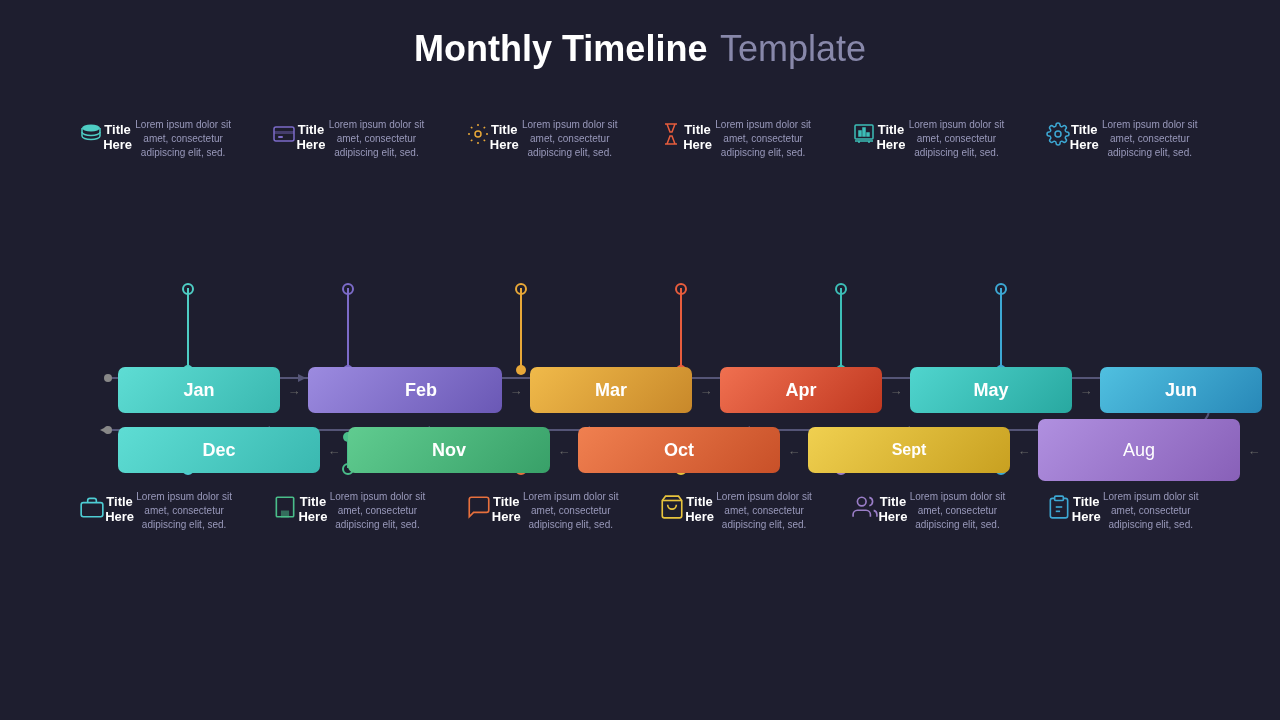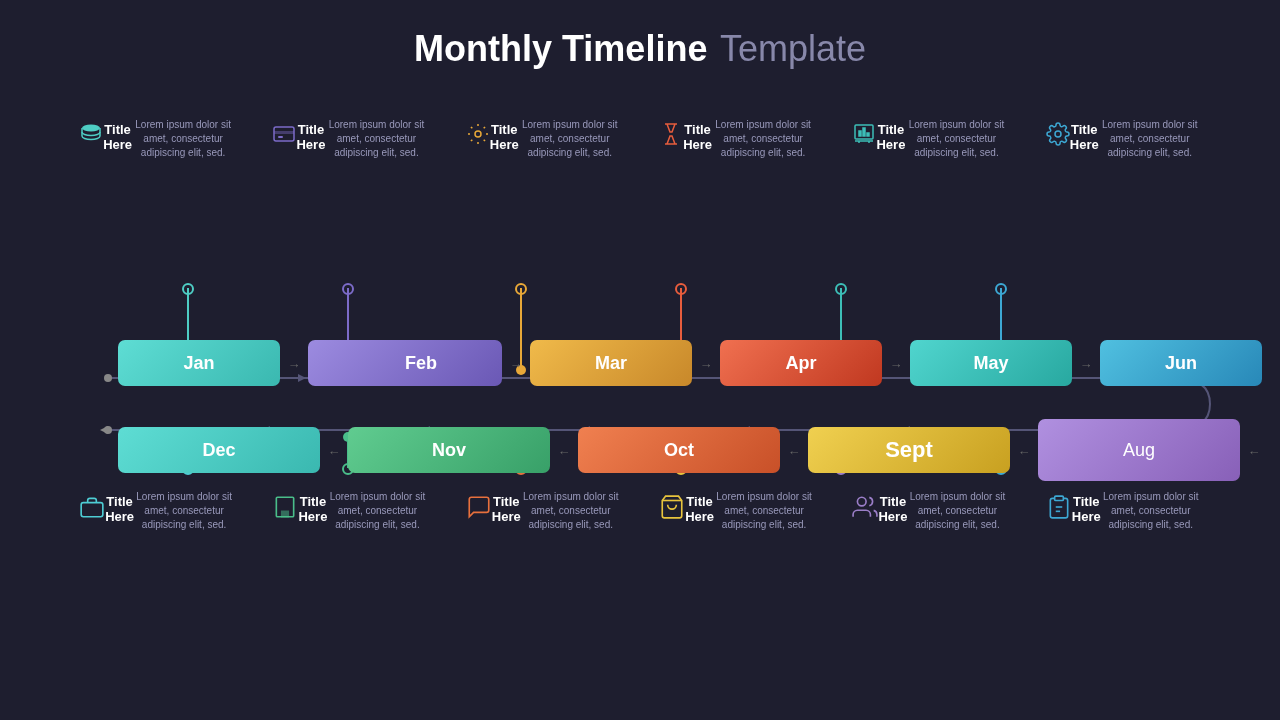--- a/index.html
+++ b/index.html
@@ -244,42 +244,42 @@
         <svg width="24" height="24" viewBox="0 0 24 24" fill="none" stroke="#3da8d4" stroke-width="1.5">
             <circle cx="12" cy="12" r="3"></circle>
             <path d="M19.4 15a1.65 1.65 0 0 0 .33 1.82l.06.06a2 2 0 0 1-2.83 2.83l-.06-.06a1.65 1.65 0 0 0-1.82-.33 1.65 1.65 0 0 0-1 1.51V21a2 2 0 0 1-4 0v-.09A1.65 1.65 0 0 0 9 19.4a1.65 1.65 0 0 0-1.82.33l-.06.06a2 2 0 0 1-2.83-2.83l.06-.06A1.65 1.65 0 0 0 4.68 15a1.65 1.65 0 0 0-1.51-1H3a2 2 0 0 1 0-4h.09A1.65 1.65 0 0 0 4.6 9a1.65 1.65 0 0 0-.33-1.82l-.06-.06a2 2 0 0 1 2.83-2.83l.06.06A1.65 1.65 0 0 0 9 4.68a1.65 1.65 0 0 0 1-1.51V3a2 2 0 0 1 4 0v.09a1.65 1.65 0 0 0 1 1.51 1.65 1.65 0 0 0 1.82-.33l.06-.06a2 2 0 0 1 2.83 2.83l-.06.06A1.65 1.65 0 0 0 19.4 9a1.65 1.65 0 0 0 1.51 1H21a2 2 0 0 1 0 4h-.09a1.65 1.65 0 0 0-1.51 1z"></path>
           </svg>
       </div>
       <div class="card-title">Title Here</div>
       <div class="card-text">Lorem ipsum dolor sit amet, consectetur adipiscing elit, sed.</div>
     </div>
   </div>
 
-  <div style="position:absolute; top:340px; left:115px; width:1150px; display:flex; align-items:center; z-index:2;">
+  <div style="position:absolute; top:355px; left:115px; width:1150px; display:flex; align-items:center; z-index:2;">
     <div style="flex:1; height:46px; background:linear-gradient(135deg,#5eddd4,#3ab8b0); border-radius:7px; display:flex; align-items:center; justify-content:center; font-size:18px; font-weight:700; color:#fff; margin:0 3px;">Jan</div>
     <div style="width:22px;text-align:center;color:#666;font-size:13px;">→</div>
     <div style="flex:1; height:46px; background:linear-gradient(135deg,#9c8be0,#6a58b5); border-radius:7px; display:flex; align-items:center; justify-content:center; font-size:18px; font-weight:700; color:#fff; margin:0 3px;padding-left:32px;">Feb</div>
     <div style="width:22px;text-align:center;color:#666;font-size:13px;">→</div>
     <div style="flex:1; height:46px; background:linear-gradient(135deg,#f0ba4a,#c8882a); border-radius:7px; display:flex; align-items:center; justify-content:center; font-size:18px; font-weight:700; color:#fff; margin:0 3px;">Mar</div>
     <div style="width:22px;text-align:center;color:#666;font-size:13px;">→</div>
     <div style="flex:1; height:46px; background:linear-gradient(135deg,#f07050,#c03820); border-radius:7px; display:flex; align-items:center; justify-content:center; font-size:18px; font-weight:700; color:#fff; margin:0 3px;">Apr</div>
     <div style="width:22px;text-align:center;color:#666;font-size:13px;">→</div>
     <div style="flex:1; height:46px; background:linear-gradient(135deg,#50d5ce,#28a8a0); border-radius:7px; display:flex; align-items:center; justify-content:center; font-size:18px; font-weight:700; color:#fff; margin:0 3px;">May</div>
     <div style="width:22px;text-align:center;color:#666;font-size:13px;">→</div>
-    <div style="flex:1; height:46px; background:linear-gradient(135deg,#50c0e0,#2888b8); border-radius:7px; display:flex; align-items:center; justify-content:center; font-size:18px; font-weight:700; color:#fff; margin:0 3px;">Jun</div>
+    <div style="flex:1; height:46px; background:linear-gradient(135deg,#50c0e0,#2888b8); border-radius:7px; display:flex; align-items:center; justify-content:center; font-size:18px; font-weight:700; color:#fff; margin:12px 3px;">Jun</div>
   </div>
 
   <div style="position:absolute; top:407px; left:115px; width:1150px; display:flex; align-items:center; z-index:2;">
     <div style="flex:1; height:46px; background:linear-gradient(135deg,#5eddd4,#3ab8b0); border-radius:7px; display:flex; align-items:center; justify-content:center; font-size:18px; font-weight:700; color:#fff; margin:0 3px;">Dec</div>
     <div style="width:22px;text-align:center;color:#666;font-size:13px;">←</div>
     <div style="flex:1; height:46px; background:linear-gradient(135deg,#60cc90,#38a068); border-radius:7px; display:flex; align-items:center; justify-content:center; font-size:18px; font-weight:700; color:#fff; margin:0 3px;">Nov</div>
     <div style="width:22px;text-align:center;color:#666;font-size:13px;">←</div>
     <div style="flex:1; height:46px; background:linear-gradient(135deg,#f08050,#c85028); border-radius:7px; display:flex; align-items:center; justify-content:center; font-size:18px; font-weight:700; color:#fff; margin:12px 3px;">Oct</div>
     <div style="width:22px;text-align:center;color:#666;font-size:13px;">←</div>
-    <div style="flex:1; height:46px; background:linear-gradient(135deg,#f0d050,#c8a020); border-radius:7px; display:flex; align-items:center; justify-content:center; font-size:22px; font-weight:700; color:#fff; margin:0 3px;">Sept</div>
+    <div style="flex:1; height:46px; background:linear-gradient(135deg,#f0d050,#c8a020); border-radius:7px; display:flex; align-items:center; justify-content:center; font-size:16px; font-weight:700; color:#fff; margin:0 3px;">Sept</div>
     <div style="width:22px;text-align:center;color:#666;font-size:13px;">←</div>
     <div style="flex:1; height:62px; background:linear-gradient(135deg,#b090e0,#8860b8); border-radius:7px; display:flex; align-items:center; justify-content:center; font-size:18px; font-weight:400; color:#fff; margin:12px 3px;">Aug</div>
     <div style="width:22px;text-align:center;color:#666;font-size:13px;">←</div>
   </div>
 
   <div style="position:absolute; top:490px; left:0; width:1280px; display:flex; justify-content:space-around; padding:0 60px;">
 
     <div class="card" style="width:155px; text-align:center;">
       <div style="margin-bottom:5px;">
         <svg width="26" height="26" viewBox="0 0 24 24" fill="none" stroke="#4ecdd4" stroke-width="1.5">

